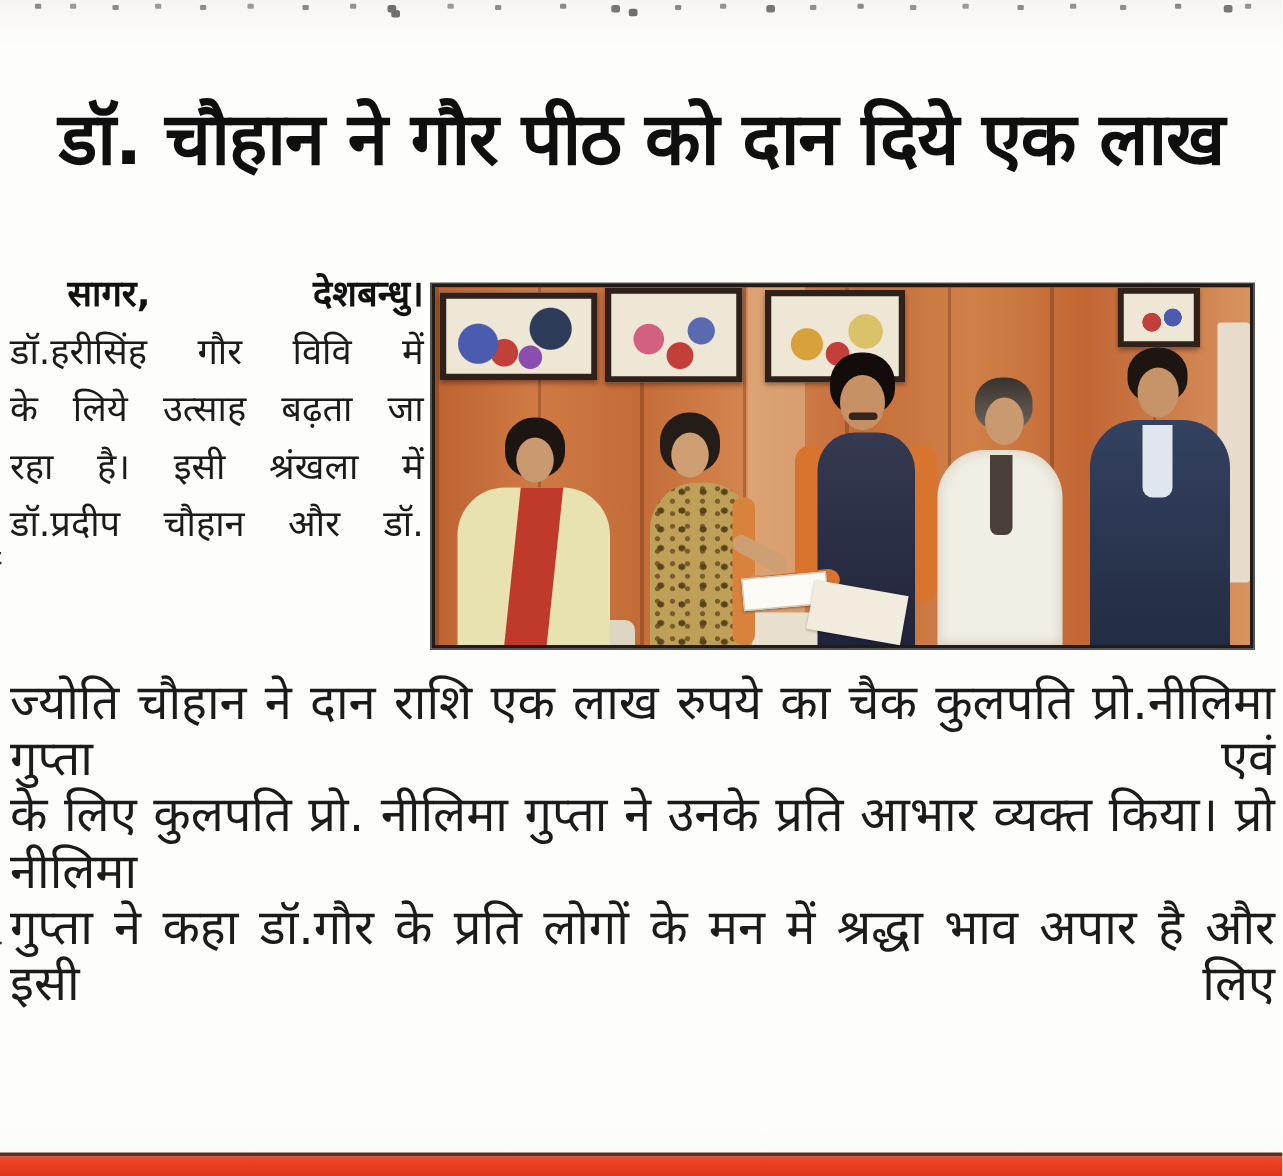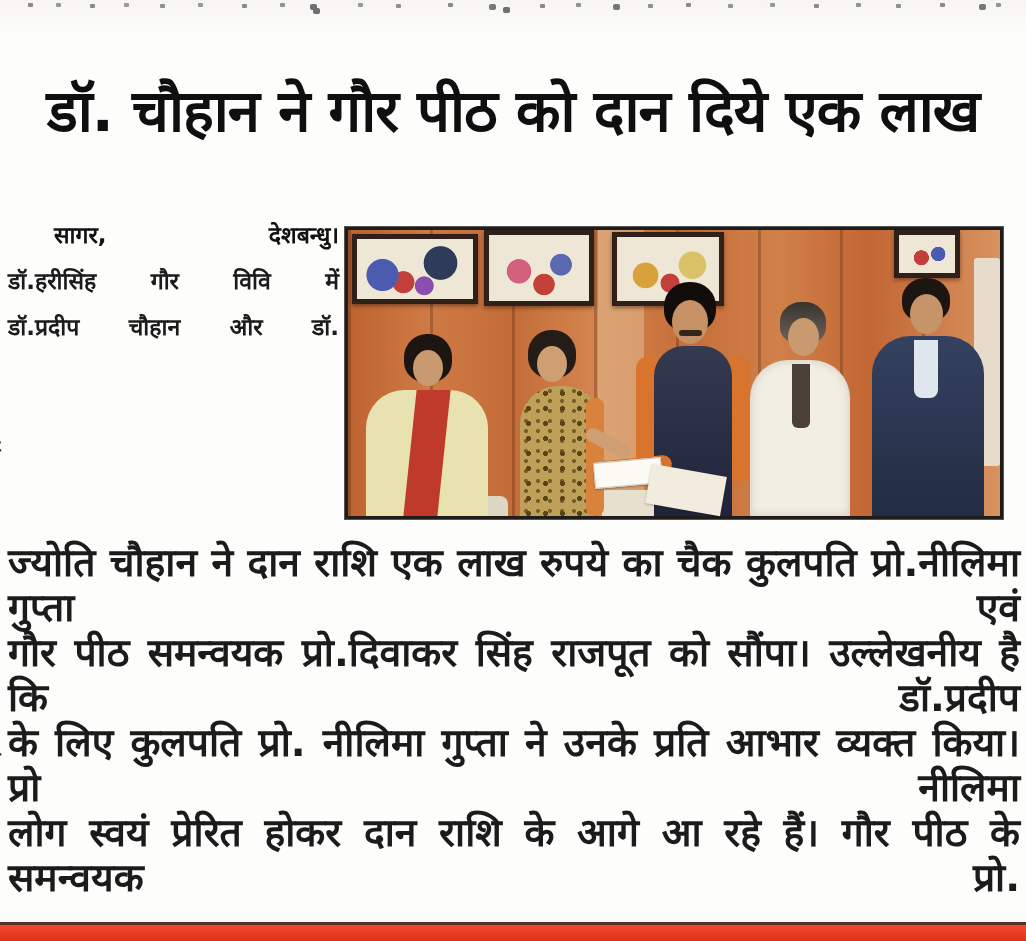--- a/index.html
+++ b/index.html
@@ -15,23 +15,23 @@
     214px 1px 0 #8a8a8a,252px 0 0 #949494,283px 2px 0 1px #6f6f6f,286px 6px 0 1px #6f6f6f,
     330px 0 0 #9a9a9a,368px 1px 0 #8f8f8f,420px 0 0 #8a8a8a,462px 2px 0 1px #777,
     476px 5px 0 1px #6f6f6f,512px 1px 0 #8a8a8a,548px 0 0 #949494,586px 2px 0 1px #777,
     620px 1px 0 #8f8f8f,658px 0 0 #8a8a8a,700px 1px 0 #949494,742px 0 0 #9a9a9a,
     786px 1px 0 #8a8a8a,828px 0 0 #949494,868px 1px 0 #8f8f8f,912px 0 0 #8a8a8a,
     952px 2px 0 1px #777,968px 0 0 #949494;}
   .headline{position:absolute;top:30px;left:0;width:100%;text-align:center;
     font-weight:800;font-size:58px;line-height:84px;color:#0f0f0f;letter-spacing:-1px;}
   .headline .hl{display:block;}
   
-  .left-col{position:absolute;left:8px;top:212px;width:331px;font-size:23px;line-height:46px;color:#1b1b1b;}
+  .left-col{position:absolute;left:8px;top:212px;width:331px;font-size:29px;line-height:46px;color:#1b1b1b;}
   .ln{display:block;}
-  .j{text-align:justify;text-align-last:justify;font-weight:bold;}
+  .j{text-align:justify;text-align-last:justify;}
   .dateline{font-weight:700;padding-left:46px;color:#111;}
   
   .body-text{position:absolute;left:8px;top:540px;width:1012px;font-size:39px;line-height:45px;color:#1b1b1b;}
   
   .photo{position:absolute;left:345px;top:227px;width:652px;height:286px;border:3px solid #1f1c1a;
     background:
       repeating-linear-gradient(90deg, rgba(70,28,6,.28) 0 3px, rgba(0,0,0,0) 3px 82px),
       linear-gradient(90deg,#bd6331 0%,#cf7a45 12%,#c46c38 25%,#d4854f 38%,#c66e3a 52%,#d08049 66%,#c26634 80%,#d8935f 100%);
     box-shadow:0 0 0 1px #555;}
   .photo *{position:absolute;}
@@ -112,20 +112,22 @@
 
   <div class="remnants"></div>
 
   <h1 class="headline">
     <span class="hl">डॉ. चौहान ने गौर पीठ को दान दिये एक लाख</span>
   </h1>
 
   <div class="left-col">
     <span class="ln j dateline">सागर, देशबन्धु।</span>
     <span class="ln j">डॉ.हरीसिंह गौर विवि में</span>
+    <span class="ln j">के लिये उत्साह बढ़ता जा</span>
+    <span class="ln j">रहा है। इसी श्रंखला में</span>
     <span class="ln j">डॉ.प्रदीप चौहान और डॉ.</span>
   </div>
 
   <div class="photo">
     <div class="wall-beam"></div>
     <div class="light-strip"></div>
     <div class="frame frame--1"></div>
     <div class="frame frame--2"></div>
     <div class="frame frame--3"></div>
     <div class="frame frame--4"></div>
@@ -163,22 +165,21 @@
     <div class="face p5-face"></div>
     <div class="torso p5-torso"></div>
     <div class="p5-shirt"></div>
 
     <div class="cheque"></div>
     <div class="paper2"></div>
   </div>
 
   <div class="body-text">
     <span class="ln j">ज्योति चौहान ने दान राशि एक लाख रुपये का चैक कुलपति प्रो.नीलिमा गुप्ता एवं</span>
-    <span class="ln j">गौर पीठ समन्वयक प्रो.दिवाकर सिंह राजपूत को सौंपा। उल्लेखनीय है कि डॉ.प्रदीप</span>
     <span class="ln j">के लिए कुलपति प्रो. नीलिमा गुप्ता ने उनके प्रति आभार व्यक्त किया। प्रो नीलिमा</span>
-    <span class="ln j">लोग स्वयं प्रेरित होकर दान राशि के आगे आ रहे हैं। गौर पीठ के समन्वयक प्रो.</span>
+    <span class="ln j">गुप्ता ने कहा डॉ.गौर के प्रति लोगों के मन में श्रद्धा भाव अपार है और इसी लिए</span>
   </div>
 
   <span class="edge-frag ef1">ई</span>
   <span class="edge-frag ef2">ह</span>
 
   <div class="footer-bar"></div>
 </div>
 
 </body></html>

